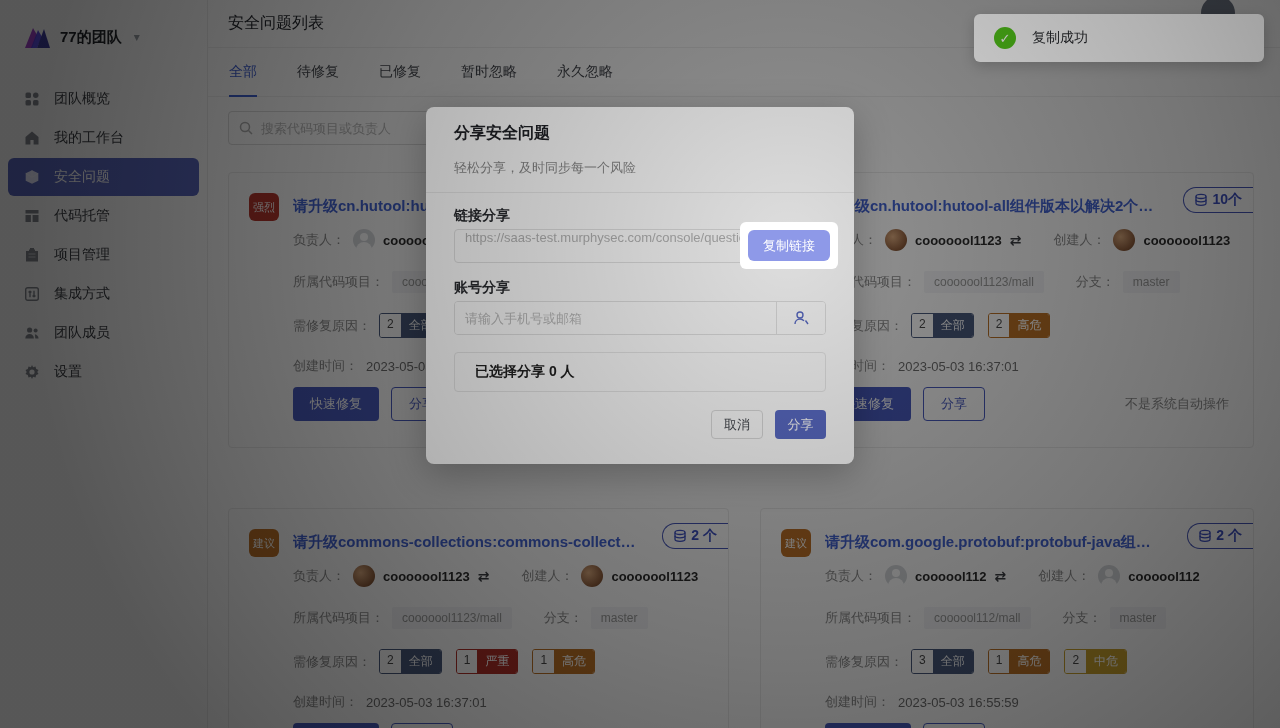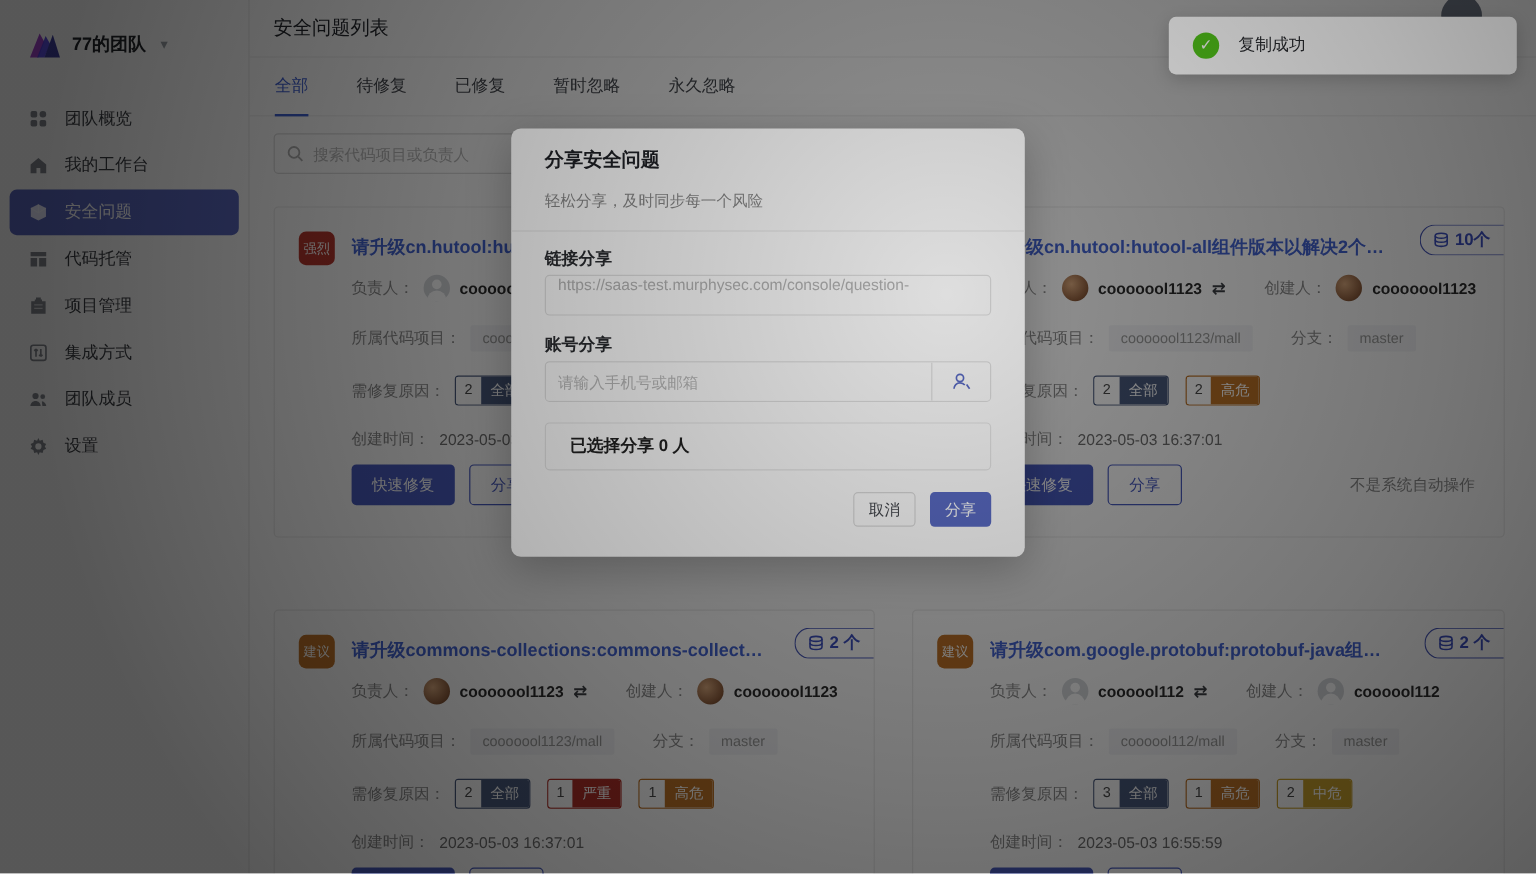--- a/index.html
+++ b/index.html
@@ -447,14 +447,17 @@
     <button class="m-cancel">取消</button>
     <button class="m-share">分享</button>
   </div>
 
   <div class="toast">
     <span class="toast-check">✓</span>
     <span class="toast-msg">复制成功</span>
   </div>
 
   <div class="shot-dim"></div>
+  <div class="highlight">
+    <button class="copy-btn">复制链接</button>
+  </div>
 
 </div>
 
 </body></html>

